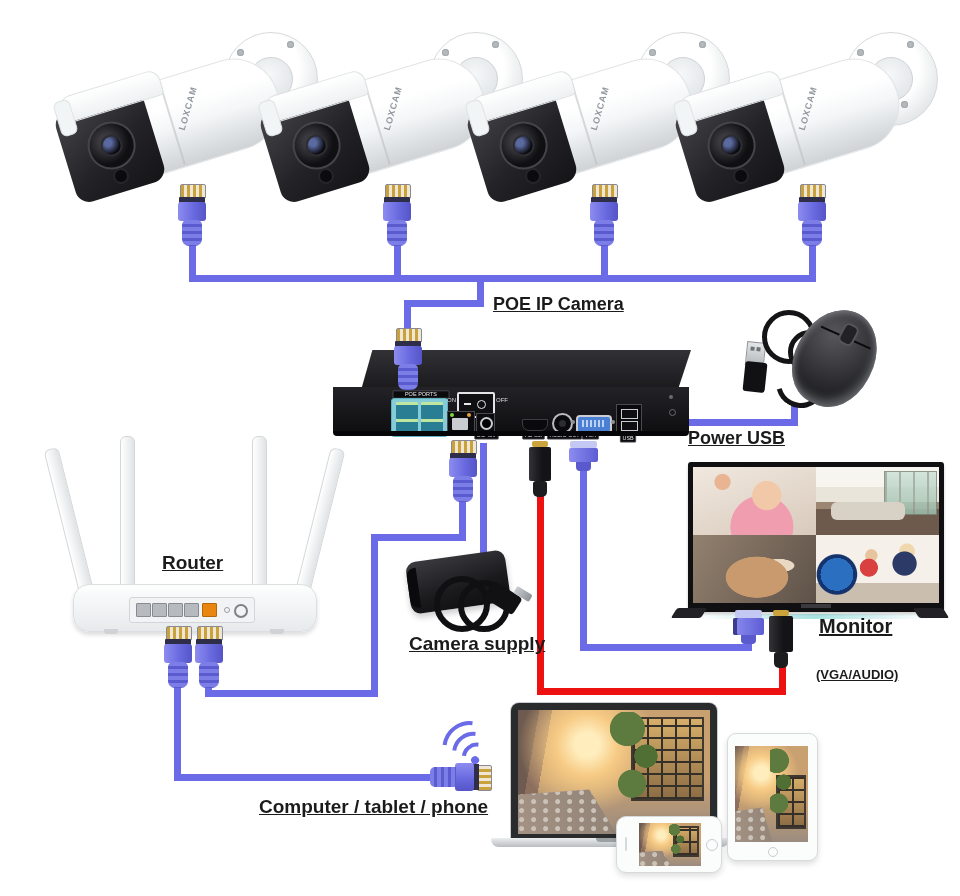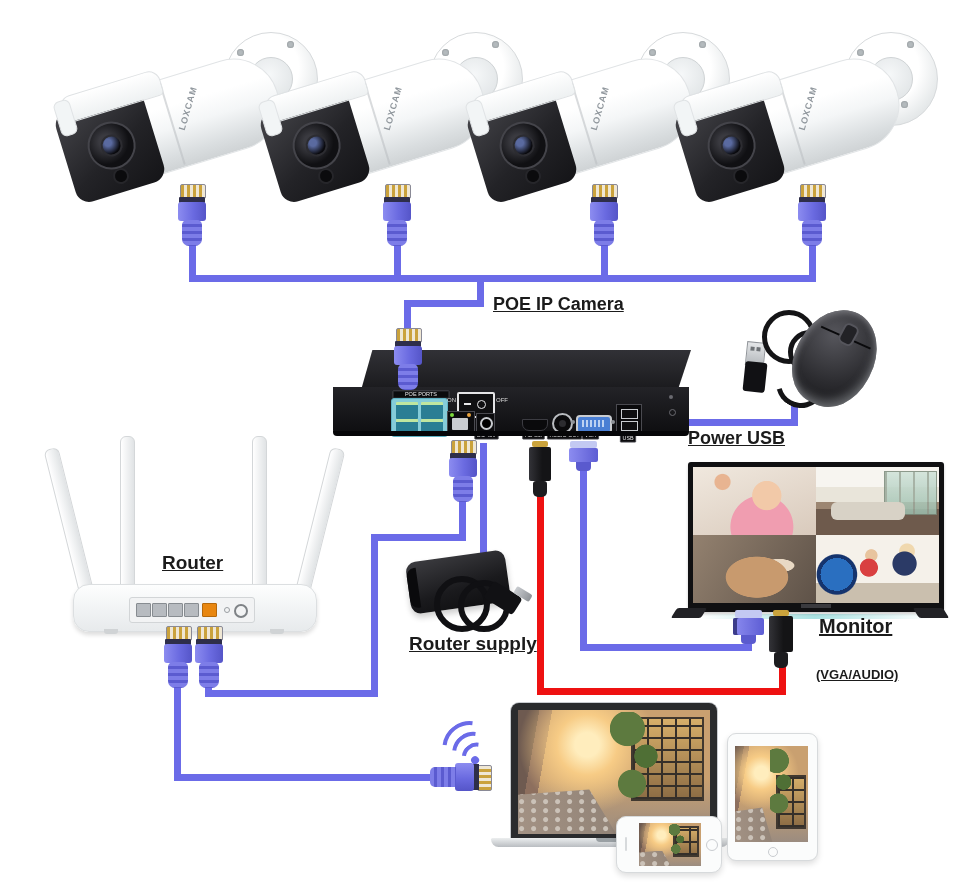--- a/index.html
+++ b/index.html
@@ -360,21 +360,21 @@
   <div class="abs" style="left:400px;top:548px;width:160px;height:85px;z-index:2">
     <div class="abs" style="left:8px;top:8px;width:100px;height:52px;transform:rotate(-8deg);border-radius:10px;
          background:linear-gradient(170deg,#3c3c40,#1a1a1d 60%,#0e0e10);box-shadow:0 4px 6px #00000033">
       <div class="abs" style="left:0;top:6px;width:10px;height:40px;background:#0a0a0c;border-radius:8px 0 0 8px"></div>
     </div>
     <div class="abs" style="left:34px;top:28px;width:44px;height:44px;border:6px solid #101013;border-radius:50%"></div>
     <div class="abs" style="left:58px;top:32px;width:40px;height:40px;border:6px solid #101013;border-radius:50%"></div>
     <div class="abs" style="left:86px;top:40px;width:34px;height:20px;background:#111114;border-radius:4px;transform:rotate(32deg)"></div>
     <div class="abs" style="left:114px;top:42px;width:18px;height:8px;background:linear-gradient(90deg,#c9ccd0,#8f9398);border-radius:2px;transform:rotate(32deg)"></div>
   </div>
-  <div class="lbl" style="left:409px;top:633px;font-size:19px">Router supply</div>
+  <div class="lbl" style="left:409px;top:633px;font-size:19px">Camera supply</div>
 
   <div class="abs" style="left:688px;top:462px;width:256px;height:150px;background:#101012;border-radius:3px;z-index:2;
        box-shadow:0 2px 3px #00000033">
     <div class="abs" style="left:5px;top:5px;width:246px;height:136px;overflow:hidden;background:#000">
       <div class="q" style="left:0;top:0;background:
         radial-gradient(circle at 60% 42%,#f2c9a8 0 17%,rgba(0,0,0,0) 18%),
         radial-gradient(circle at 56% 88%,#f09db0 0 34%,rgba(0,0,0,0) 35%),
         radial-gradient(circle at 24% 22%,#e8b491 0 7%,rgba(0,0,0,0) 8%),
         linear-gradient(160deg,#f0e8de,#d9cabc)"></div>
       <div class="q" style="left:50%;top:0;background:
@@ -425,20 +425,21 @@
          border-bottom-color:transparent;border-left-color:transparent;border-right-color:transparent"></div>
     <div class="abs" style="left:0px;top:2px;width:46px;height:46px;border:4px solid #6b6be8;border-radius:50%;
          border-bottom-color:transparent;border-left-color:transparent;border-right-color:transparent"></div>
   </div>
   <div class="rj45h" style="left:428px;top:763px">
       <div class="pins"></div>
       <div class="band"></div>
       <div class="bodyp"></div>
       <div class="boot"></div>
     </div>
+  <div class="lbl" style="left:259px;top:796px;font-size:19px">Computer / tablet / phone</div>
 
   <div class="abs" style="left:511px;top:703px;width:206px;height:136px;background:#2a2b2d;border-radius:8px 8px 0 0;z-index:2;
        box-shadow:0 0 0 1px #c9ccd0">
     <div class="scene" style="left:7px;top:7px;width:192px;height:124px">
       <div class="bldg"></div>
         <div class="win"></div>
         <div class="vine"></div>
         <div class="cobble"></div>
     </div>
   </div>

